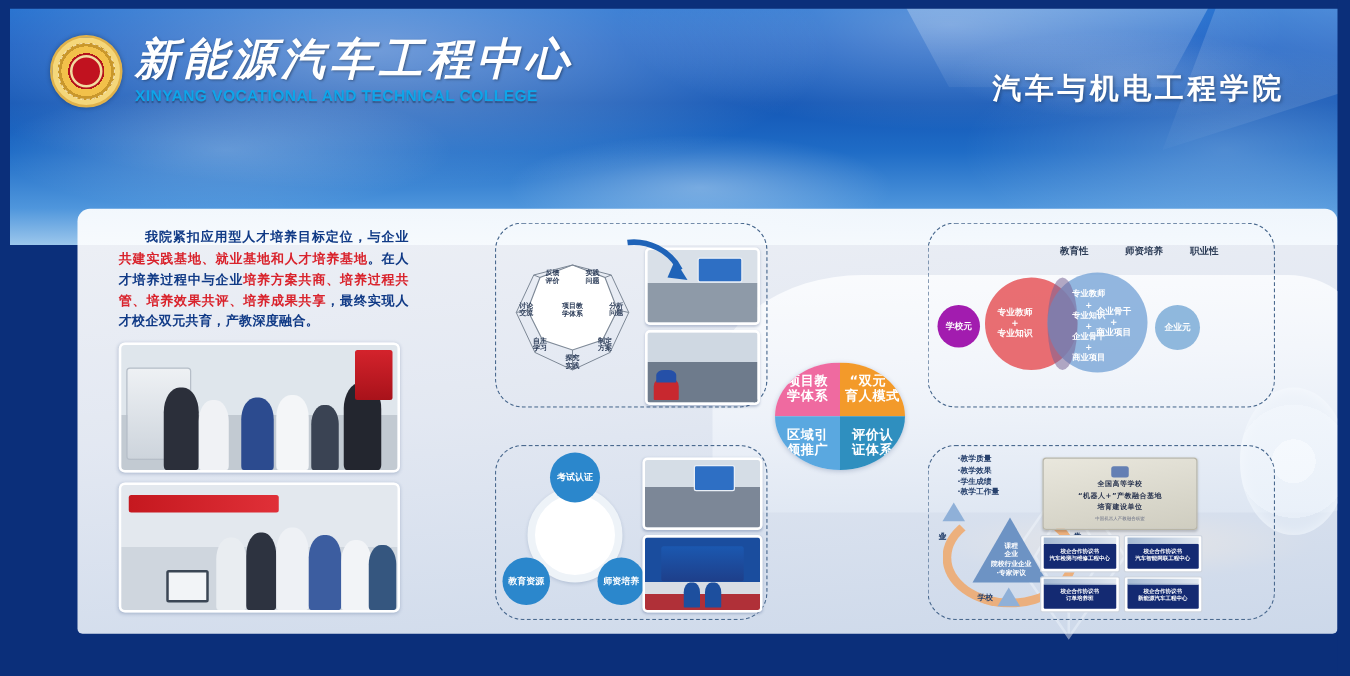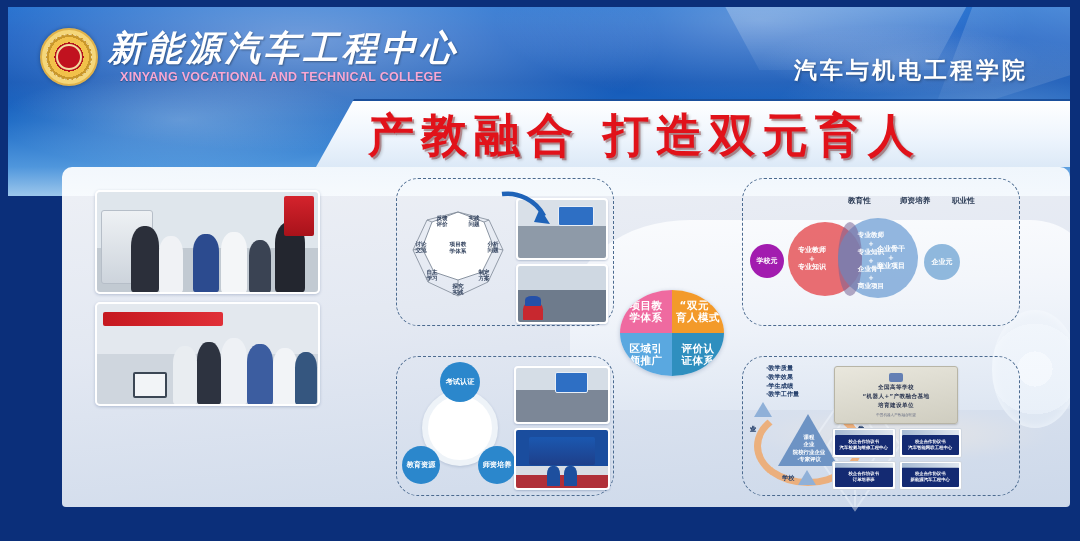--- a/index.html
+++ b/index.html
@@ -69,24 +69,23 @@
     border:1px dashed rgba(255,248,220,0.75);
   }
   .school-names { display:flex; flex-direction:column; line-height:1; }
   .school-cn {
     font-family:"DejaVu Serif", serif;
     font-size:35px; font-weight:bold; color:#ffffff;
     letter-spacing:4px; font-style:italic;
     text-shadow: 1px 1px 2px rgba(0,0,0,0.35);
   }
   .school-en {
-    font-size:12.5px; font-weight:bold; color:#f9a8d4; letter-spacing:0.3px;
+    font-size:12.5px; font-weight:bold; color:#0ea5e9; letter-spacing:0.3px;
     margin-top:6px;
     text-shadow: 0 1px 1px rgba(0,0,0,0.3);
-    margin-left: 12px;
   }
   .dept-name {
     position:absolute; right:52px; top:55px; z-index:20;
     font-family:"DejaVu Serif", serif;
     font-size:23px; font-weight:bold; color:#ffffff; letter-spacing:3px;
     text-shadow: 1px 1px 3px rgba(0,0,0,0.35);
     text-align: right;
   }
 
   
@@ -343,40 +342,38 @@
       <div class="seal-arc"></div>
     </div>
     <div class="school-names">
       <div class="school-cn">新能源汽车工程中心</div>
       <div class="school-en">XINYANG VOCATIONAL AND TECHNICAL COLLEGE</div>
     </div>
   </div>
 
   <div class="dept-name">汽车与机电工程学院</div>
 
-  <div class="title-banner">
-    <div class="title-text">产教融合  打造双元育人</div>
-  </div>
 
   <div class="car-bg">
     <div class="car-body"></div>
     <div class="car-wheel"></div>
     <div class="car-glow"></div>
     <svg class="car-emblem" viewBox="0 0 130 150">
       <g stroke="#ffffff" stroke-width="2" fill="none" opacity="0.8">
         <path d="M65 10 L20 75 L65 140 L110 75 Z"></path>
         <path d="M65 30 L38 75 L65 120 L92 75 Z"></path>
         <path d="M65 10 L65 140"></path>
       </g>
     </svg>
   </div>
 
   <div class="board"></div>
 
   <div class="left-col">
+    <div class="intro-text" id="intro-target"><span>我院紧扣应用型人才培养目标定位，与企业</span><span class="hl">共建实践基地、就业基地和人才培养基地</span><span>。在人才培养过程中与企业</span><span class="hl">培养方案共商、培养过程共管、培养效果共评、培养成果共享</span><span>，最终实现人才校企双元共育，产教深度融合。</span></div>
 
     <div class="photo photo-1">
       <div class="machine"></div>
       <div class="ph-fig" style="left:34px; width:28px; height:66px; background:#2b2f3a;"></div>
       <div class="ph-fig" style="left:62px; width:24px; height:56px; background:#f0f2f5;"></div>
       <div class="ph-fig" style="left:96px; width:26px; height:58px; background:#2c4b8f;"></div>
       <div class="ph-fig" style="left:124px; width:26px; height:60px; background:#f4f6f8;"></div>
       <div class="ph-fig" style="left:152px; width:22px; height:52px; background:#3a4353;"></div>
       <div class="ph-fig" style="left:178px; width:30px; height:70px; background:#23262f;"></div>
       <div class="banner-strip2"></div>

